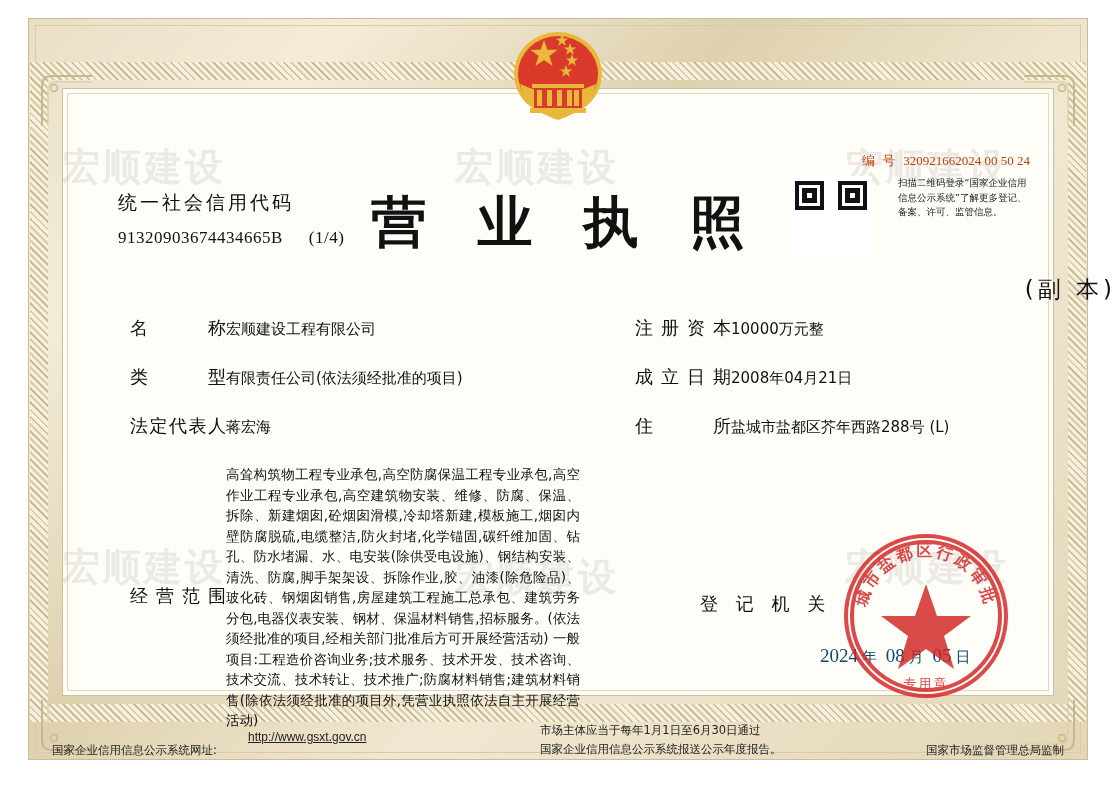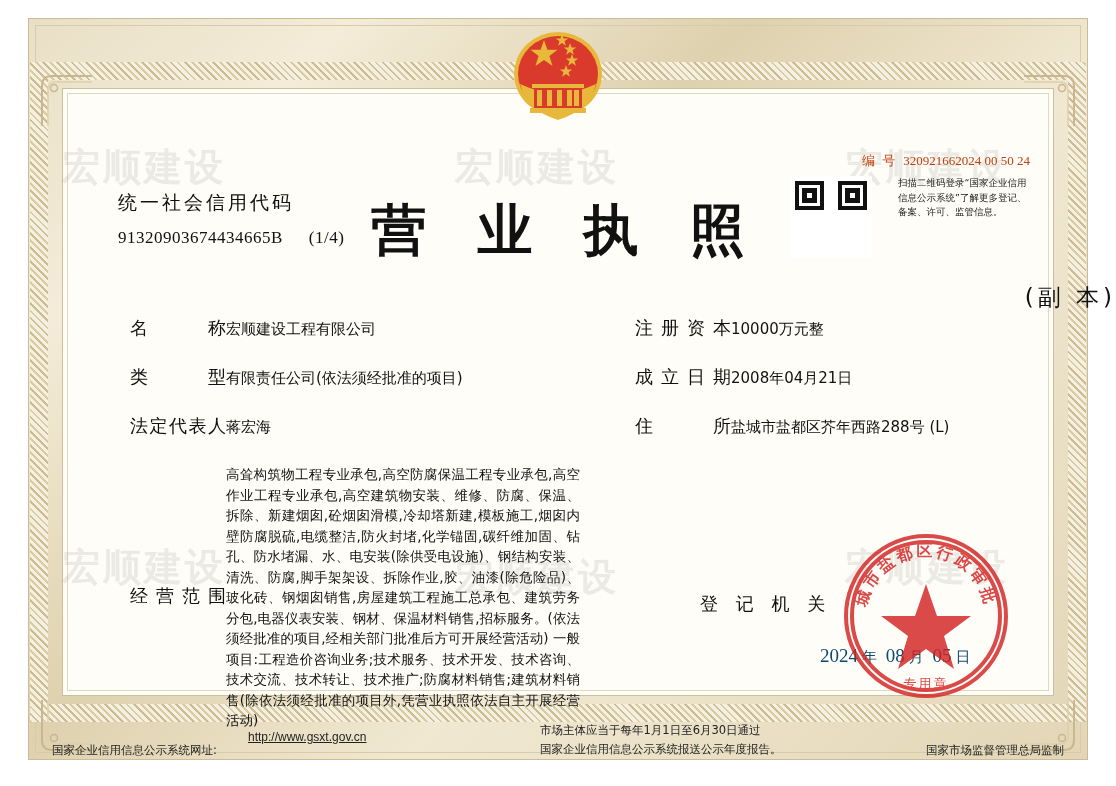--- a/index.html
+++ b/index.html
@@ -116,21 +116,20 @@
   .wm5 { left: 455px; top: 552px; }
   .wm6 { left: 845px; top: 542px; }
 
   
   .title {
     position: absolute;
     left: 0; right: 0;
     top: 186px;
     text-align: center;
     z-index: 5;
-    margin-top: 8px;
   }
   .title-main {
     font-family: "DejaVu Sans", sans-serif;
     font-weight: bold;
     font-size: 55px;
     letter-spacing: 16px;
     color: #111;
     text-indent: 16px;
   }
   .title-sub {

